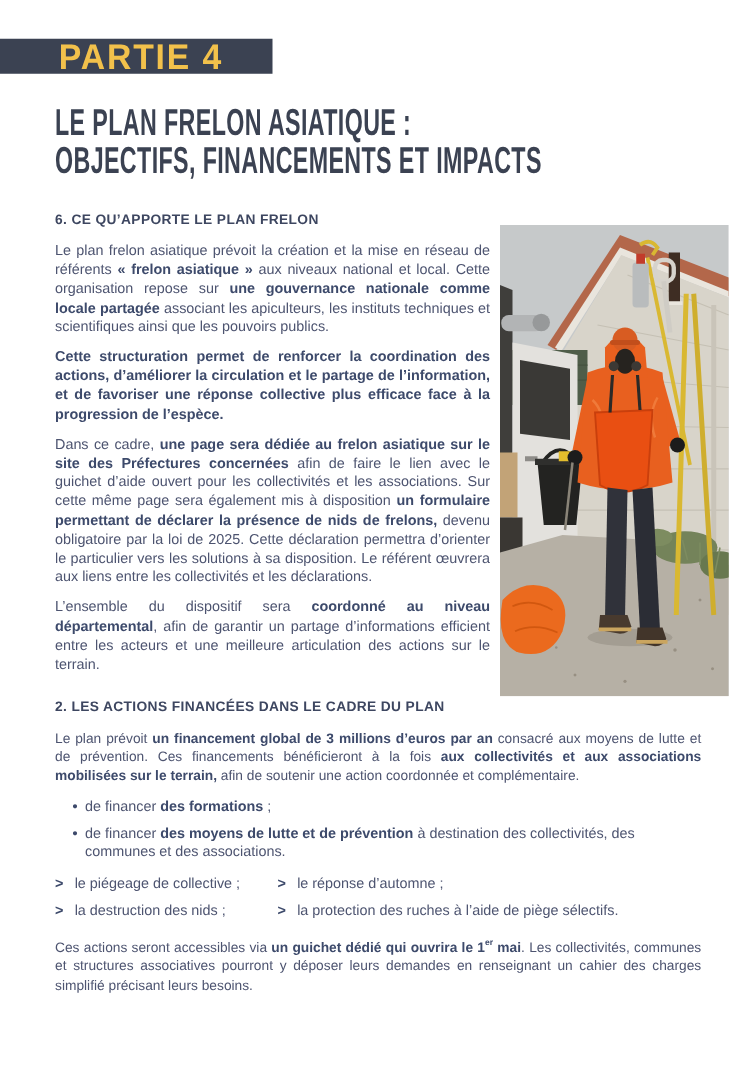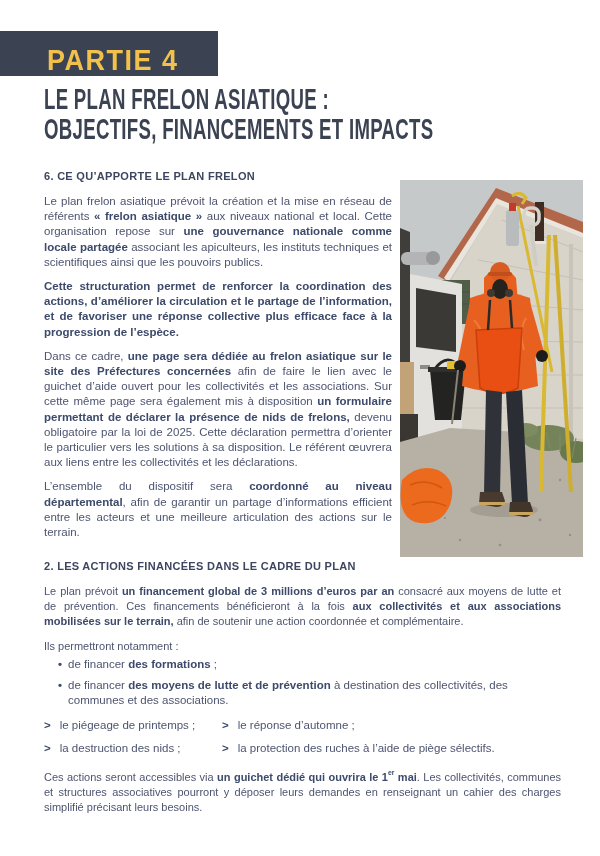--- a/index.html
+++ b/index.html
@@ -1,21 +1,21 @@
 <!DOCTYPE html>
 <html lang="fr"><head>
 <meta charset="utf-8">
 <style>
   html,body{margin:0;padding:0;background:#ffffff;}
   .page{
     position:relative;width:600px;height:856px;background:#ffffff;overflow:hidden;
     font-family:"Liberation Sans",sans-serif;color:#4d5470;
   }
   
-  .banner{position:absolute;left:0;top:31px;width:218px;height:45px;background:#3b4252;display:flex;align-items:flex-end;}
+  .banner{position:absolute;left:0;top:31px;width:218px;height:28px;background:#3b4252;display:flex;align-items:flex-start;}
   .banner-text{color:#f2c14b;font-size:27px;font-weight:800;letter-spacing:1.5px;margin-left:47px;transform:scaleY(1.06);transform-origin:0 50%;white-space:nowrap;}
   
   .title{position:absolute;left:44px;top:84px;margin:0;color:#3b4252;font-size:30px;line-height:30px;font-weight:700;}
   .title-line{display:block;transform:scaleX(0.62);transform-origin:0 0;letter-spacing:0.5px;white-space:nowrap;}
   
   h2.sec{font-size:11px;font-weight:700;color:#3d4660;letter-spacing:0.3px;margin:0 0 12px;}
   
   .col-left{position:absolute;left:44px;top:170px;width:348px;}
   .col-left p{margin:0 0 9px;font-size:11.5px;line-height:15.2px;text-align:justify;}
   .full{position:absolute;left:44px;top:560px;width:517px;}
@@ -169,35 +169,34 @@
     <h2 class="sec">6. CE QU’APPORTE LE PLAN FRELON</h2>
     <p><span>Le plan frelon asiatique prévoit la création et la mise en réseau de référents </span><b>« frelon asiatique »</b><span> aux niveaux national et local. Cette organisation repose sur </span><b>une gouvernance nationale comme locale partagée</b><span> associant les apiculteurs, les instituts techniques et scientifiques ainsi que les pouvoirs publics.</span></p>
     <p><b>Cette structuration permet de renforcer la coordination des actions, d’améliorer la circulation et le partage de l’information, et de favoriser une réponse collective plus efficace face à la progression de l’espèce.</b></p>
     <p><span>Dans ce cadre, </span><b>une page sera dédiée au frelon asiatique sur le site des Préfectures concernées</b><span> afin de faire le lien avec le guichet d’aide ouvert pour les collectivités et les associations. Sur cette même page sera également mis à disposition </span><b>un formulaire permettant de déclarer la présence de nids de frelons,</b><span> devenu obligatoire par la loi de 2025. Cette déclaration permettra d’orienter le particulier vers les solutions à sa disposition. Le référent œuvrera aux liens entre les collectivités et les déclarations.</span></p>
     <p><span>L’ensemble du dispositif sera </span><b>coordonné au niveau départemental</b><span>, afin de garantir un partage d’informations efficient entre les acteurs et une meilleure articulation des actions sur le terrain.</span></p>
   </section>
 
   <section class="full">
     <h2 class="sec">2. LES ACTIONS FINANCÉES DANS LE CADRE DU PLAN</h2>
     <p><span>Le plan prévoit </span><b>un financement global de 3 millions d’euros par an</b><span> consacré aux moyens de lutte et de prévention. Ces financements bénéficieront à la fois </span><b>aux collectivités et aux associations mobilisées sur le terrain,</b><span> afin de soutenir une action coordonnée et complémentaire.</span></p>
-    <p class="list-intro">Ils permettront notamment :</p>
     <ul class="bullets">
       <li>
         <span class="dot">•</span>
         <span><span>de financer </span><b>des formations</b><span> ;</span></span>
       </li>
       <li>
         <span class="dot">•</span>
         <span><span>de financer </span><b>des moyens de lutte et de prévention</b><span> à destination des collectivités, des communes et des associations.</span></span>
       </li>
     </ul>
     <div class="means">
       <div class="mean">
         <span class="arrow">&gt;</span>
-        <span>le piégeage de printemps ;</span>
+        <span>le piégeage de collective ;</span>
       </div>
       <div class="mean">
         <span class="arrow">&gt;</span>
         <span>le réponse d’automne ;</span>
       </div>
       <div class="mean">
         <span class="arrow">&gt;</span>
         <span>la destruction des nids ;</span>
       </div>
       <div class="mean">

